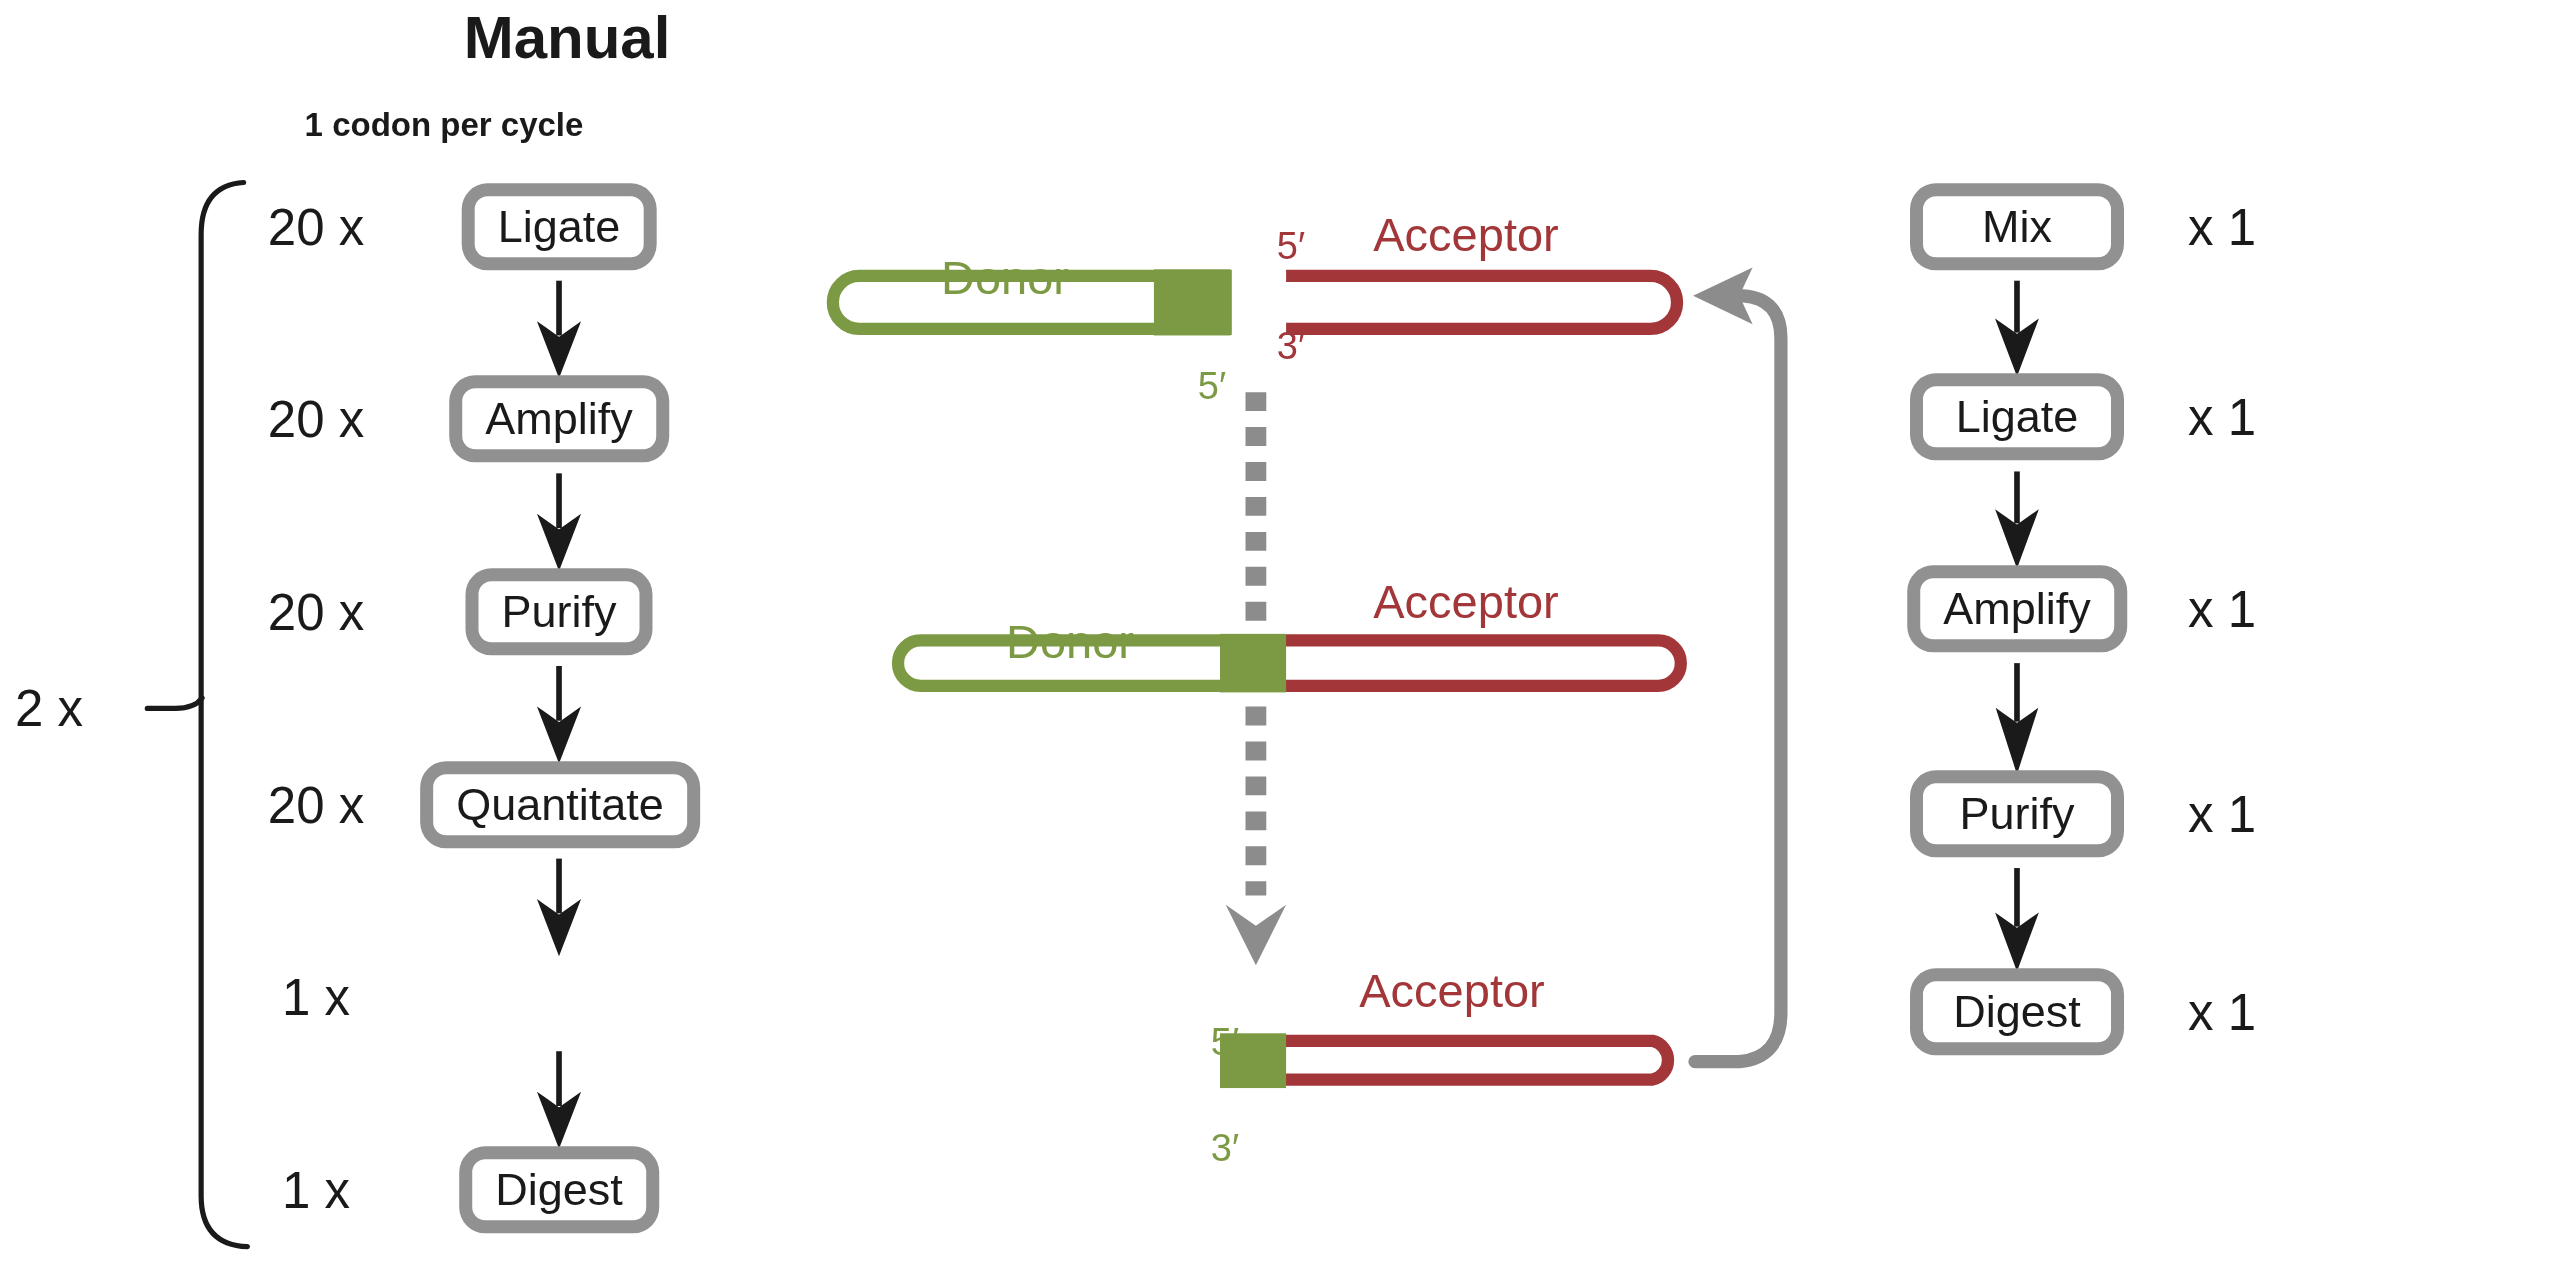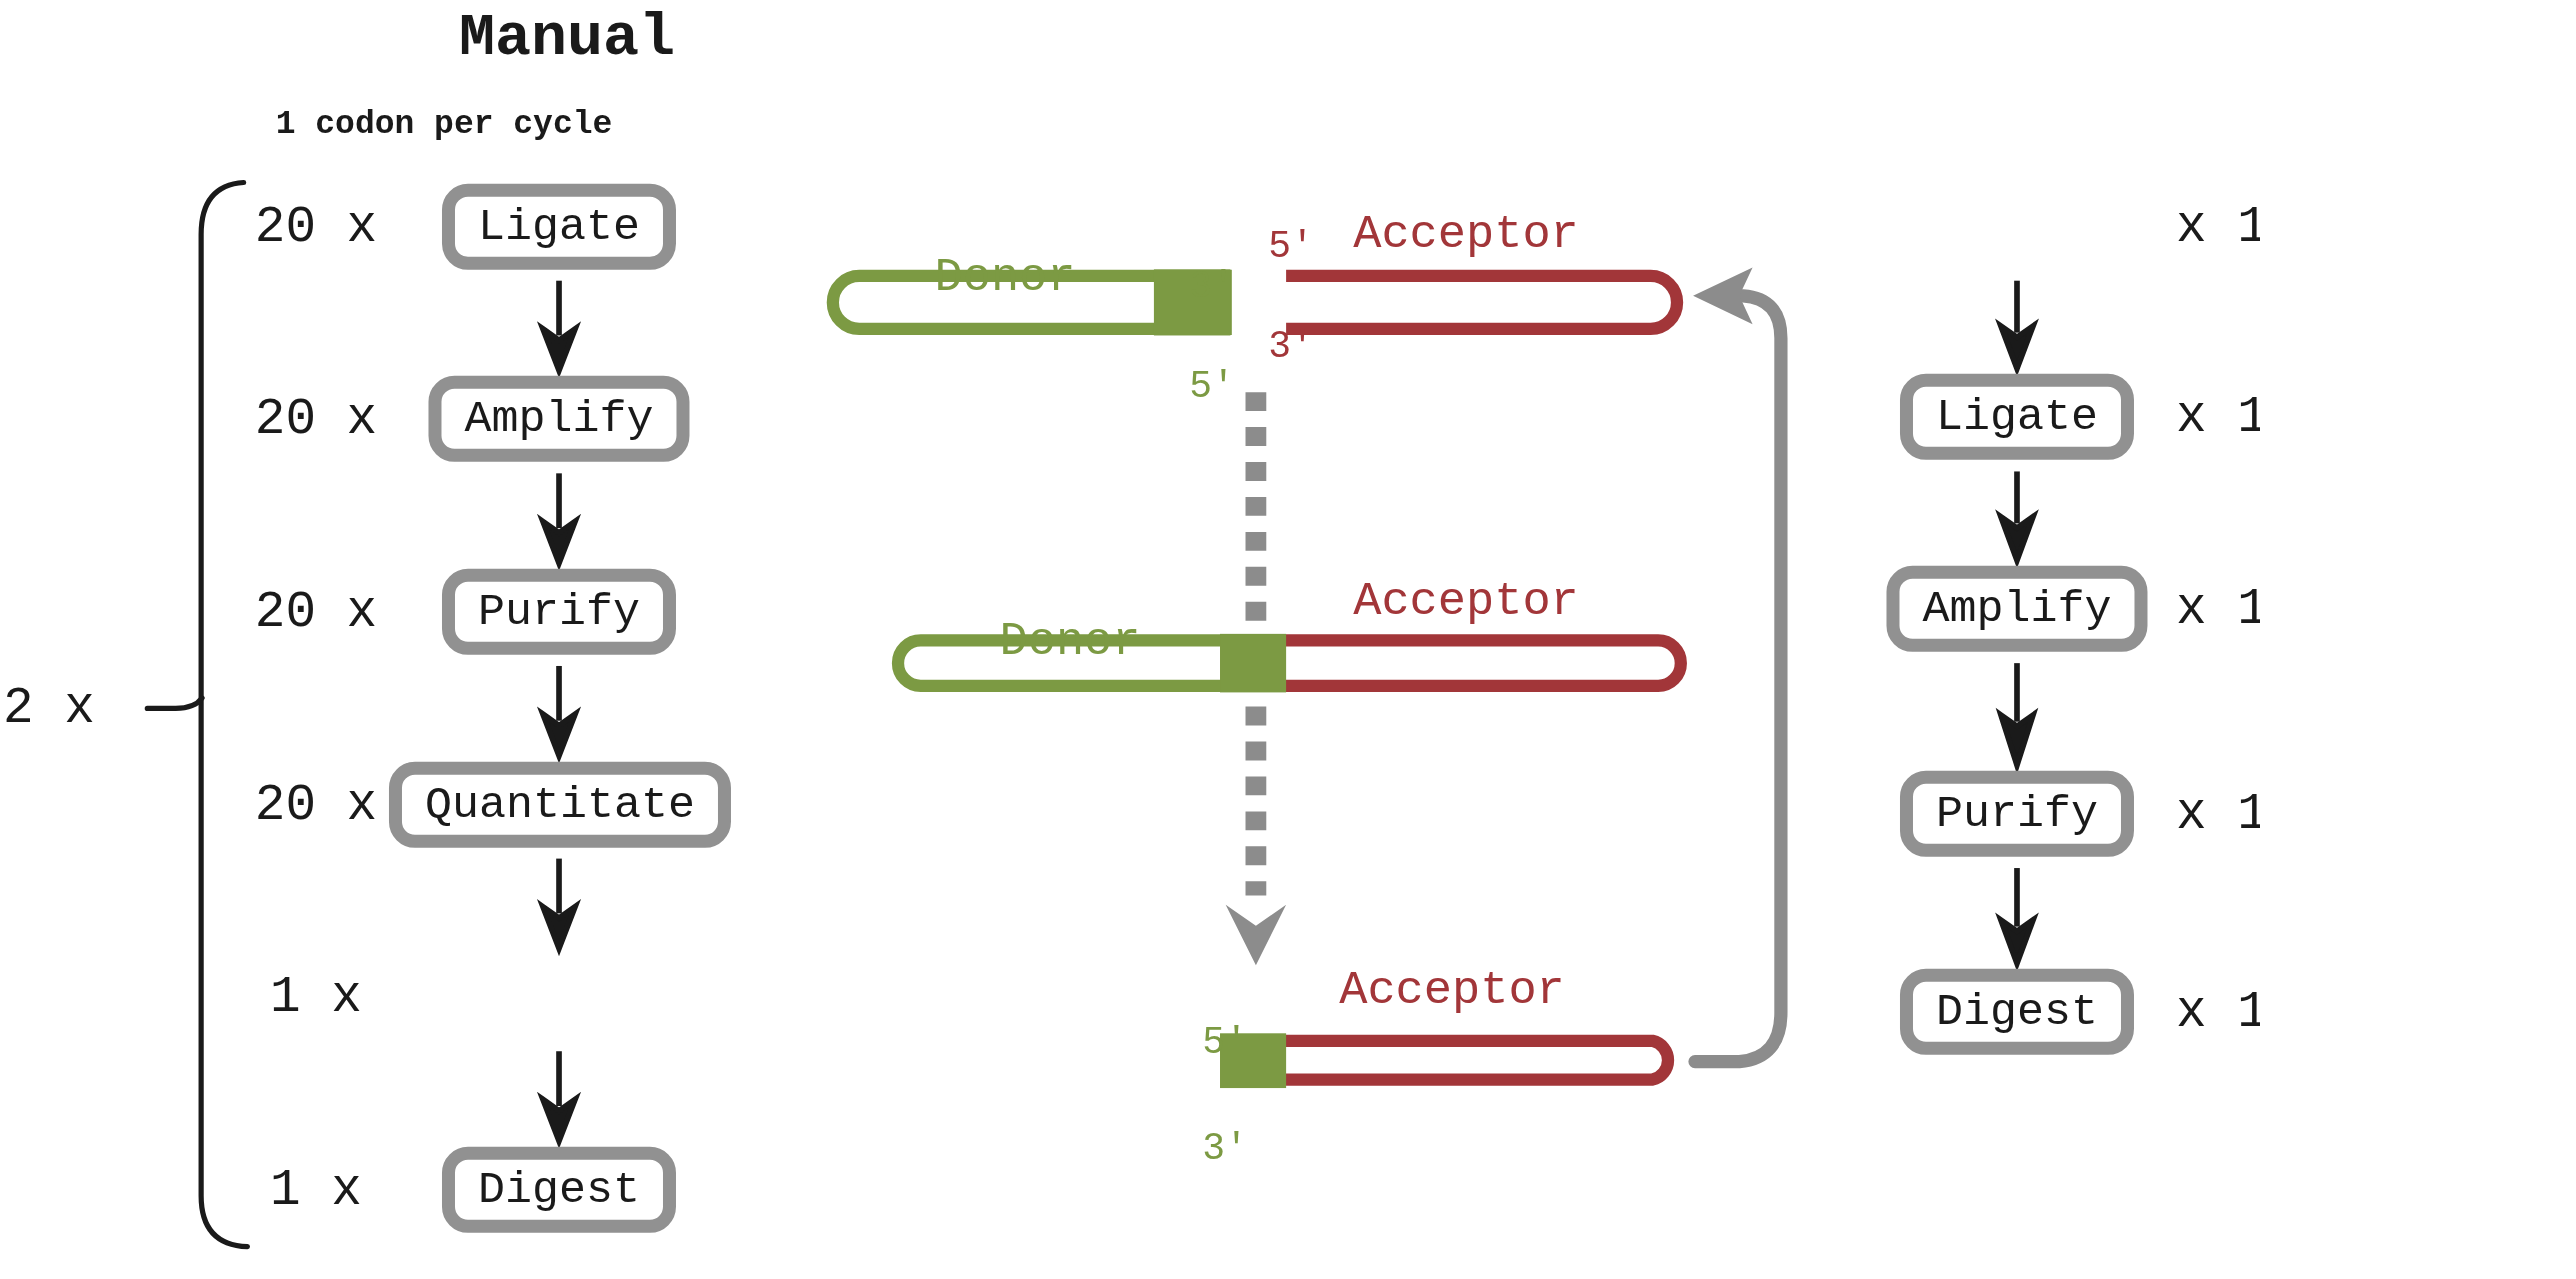--- a/index.html
+++ b/index.html
@@ -1,20 +1,20 @@
 <!DOCTYPE html>
 <html style="font-size:15px"><head>
 <meta charset="utf-8">
 <style>
   html,body{margin:0;padding:0;background:#ffffff;}
   #stage{
     position:relative;
     width:2260px;height:1280px;
     background:#ffffff;
-    font-family:Liberation Mono, monospace;
+    font-family:Liberation Sans, sans-serif;
     color:#1a1a1a;
     overflow:hidden;
   }
   .layer{position:absolute;left:0;top:0;}
   .lbl{
     position:absolute;
     transform:translate(-50%,-50%);
     white-space:nowrap;
     line-height:1.1;
   }
@@ -109,20 +109,21 @@
   <div class="count" style="left:316px;top:612px">20 x</div>
   <div class="box" style="left:559px;top:612px">Purify</div>
   <div class="count" style="left:316px;top:805px">20 x</div>
   <div class="box" style="left:560px;top:805px">Quantitate</div>
   <div class="count" style="left:316px;top:997px">1 x</div>
   <div class="count" style="left:316px;top:1190px">1 x</div>
   <div class="box" style="left:559px;top:1190px">Digest</div>
 
   <div class="count" style="left:2525px;top:618px">x 1</div>
 
+  <div class="box auto" style="left:2017px;top:227px">Mix</div>
   <div class="count" style="left:2222px;top:227px">x 1</div>
   <div class="box auto" style="left:2017px;top:417px">Ligate</div>
   <div class="count" style="left:2222px;top:417px">x 1</div>
   <div class="box auto" style="left:2017px;top:609px">Amplify</div>
   <div class="count" style="left:2222px;top:609px">x 1</div>
   <div class="box auto" style="left:2017px;top:814px">Purify</div>
   <div class="count" style="left:2222px;top:814px">x 1</div>
   <div class="box auto" style="left:2017px;top:1012px">Digest</div>
   <div class="count" style="left:2222px;top:1012px">x 1</div>
 

